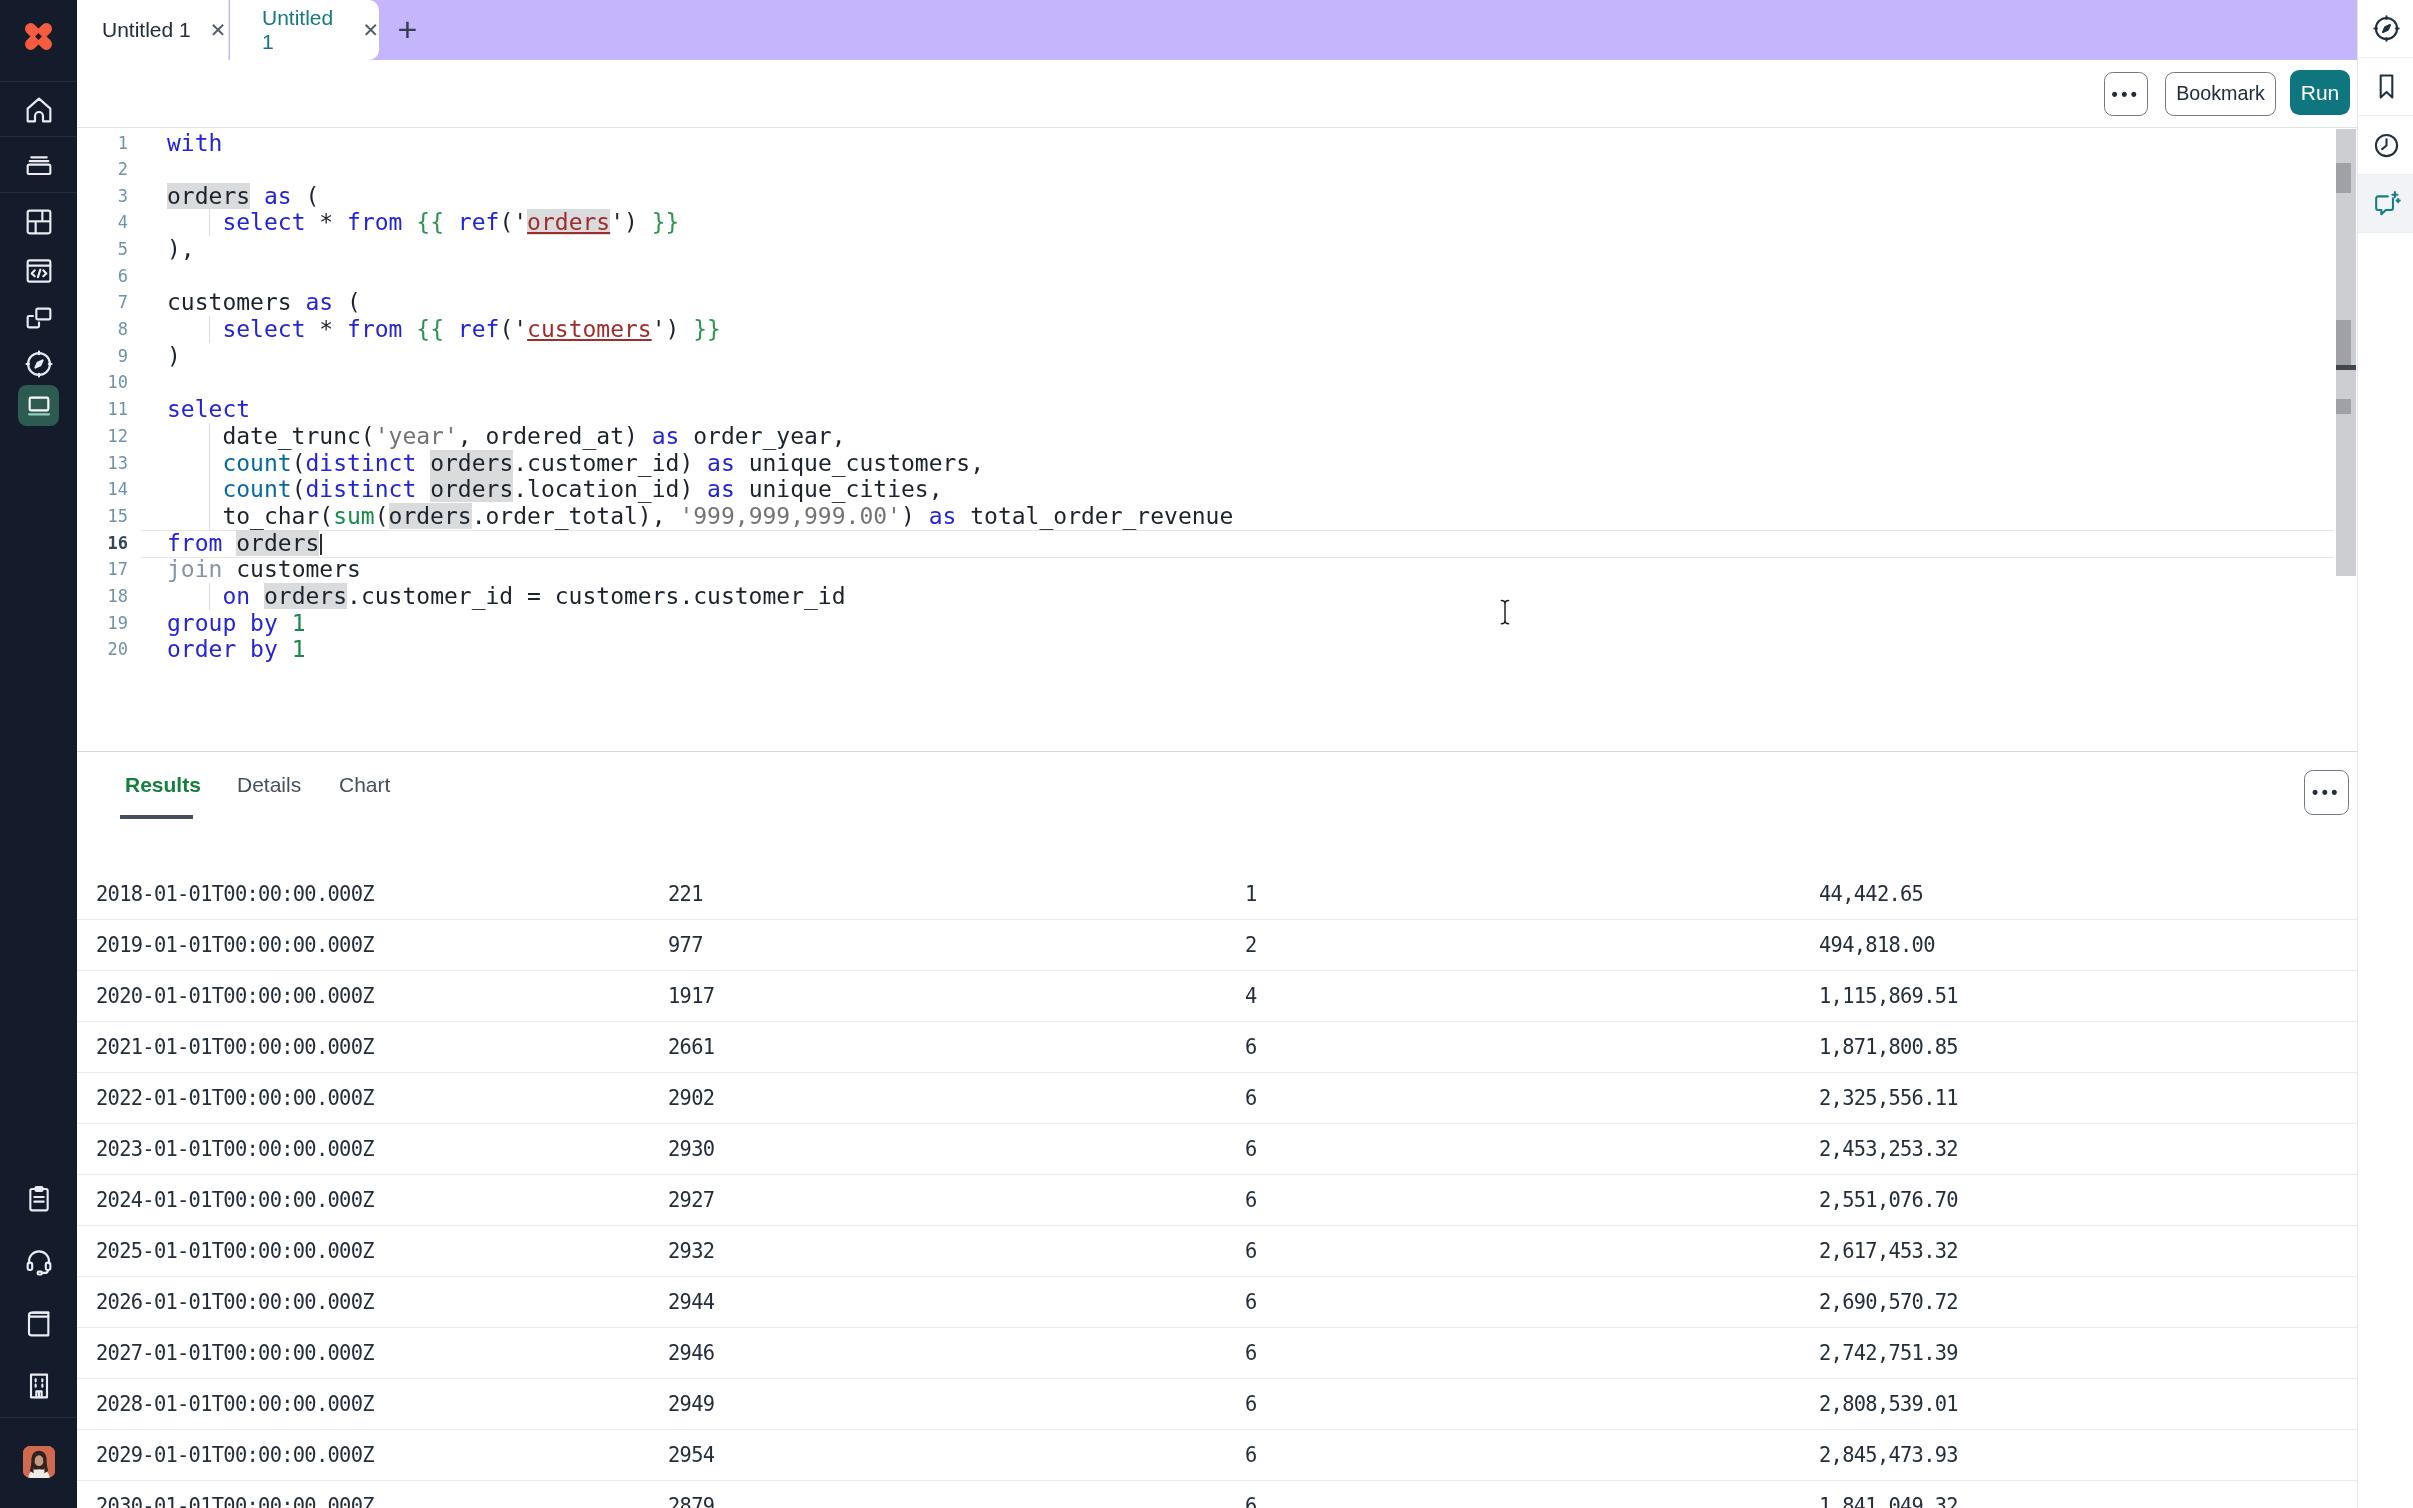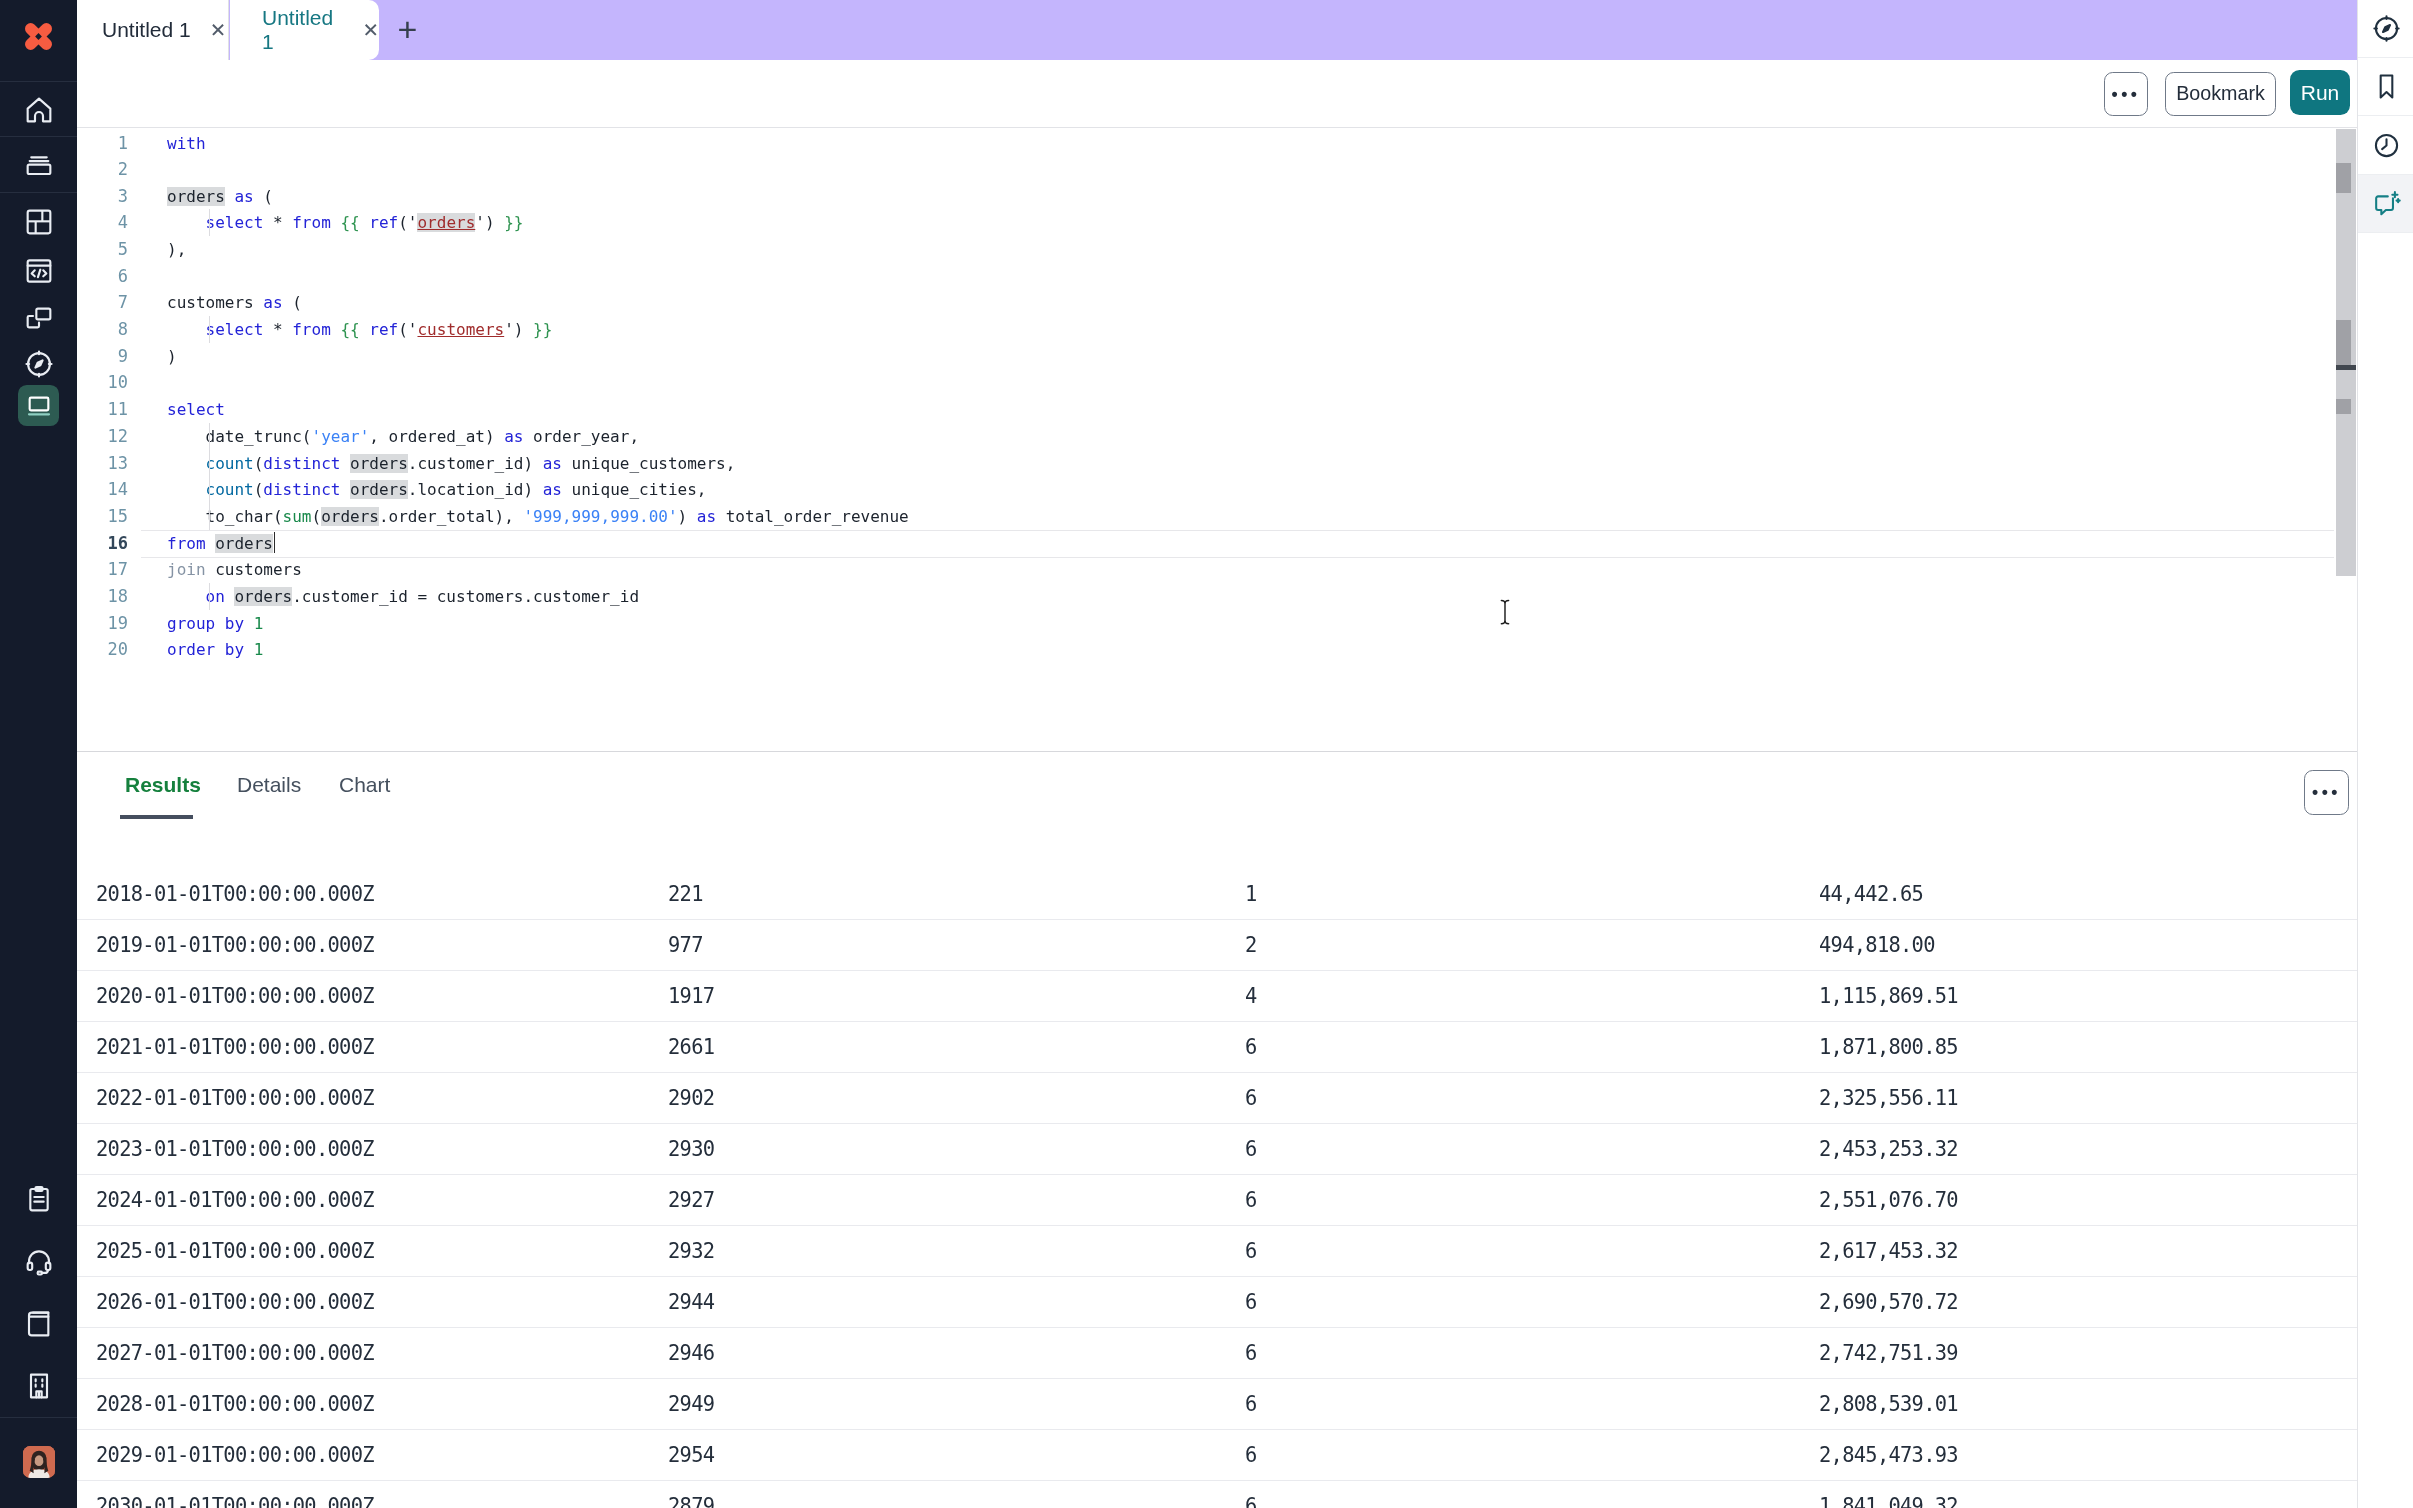--- a/index.html
+++ b/index.html
@@ -54,27 +54,27 @@
   
   #editor { position:absolute; left:77px; top:128px; width:2280px; height:622px;
             background:#ffffff; overflow:hidden; }
   #gutter { position:absolute; left:0; top:0; width:51px; }
   .gnum { position:absolute; right:0; width:51px; text-align:right;
           font-family:"DejaVu Sans Mono", monospace; font-size:17px; color:#6d93a6;
           line-height:27px; }
   .gnum.active { color:#33475a; font-weight:bold; }
   #code { position:absolute; left:90px; top:0; right:29px; }
   .cline { position:absolute; left:0; right:0; height:27px; line-height:27px;
-           font-family:"DejaVu Sans Mono", monospace; font-size:16px; white-space:pre;
+           font-family:"DejaVu Sans Mono", monospace; font-size:23px; white-space:pre;
            color:#1b222c; }
   .cline .guide { position:absolute; left:42px; top:0; width:0.7px; height:27px;
                   background:#dcdce0; }
   .kw   { color:#2323d7; }
   .dim  { color:#8593a4; }
-  .str  { color:#3b82f6; }
+  .str  { color:#737373; }
   .strl { color:#a02c2c; text-decoration:underline; }
   .fnm  { color:#0369a1; }
   .fng  { color:#19894b; }
   .num  { color:#19894b; }
   .brc  { color:#2e9350; }
   .hl   { background:#d9dbdd; }
   .caret { display:inline-block; width:1.5px; height:21px; background:#2b2b2b;
            vertical-align:-4.4px; margin-left:0.7px; }
   #cur-line { position:absolute; left:64px; width:2193px; height:28px;
               border-top:0.7px solid #e7e7ea; border-bottom:0.7px solid #e7e7ea; }

